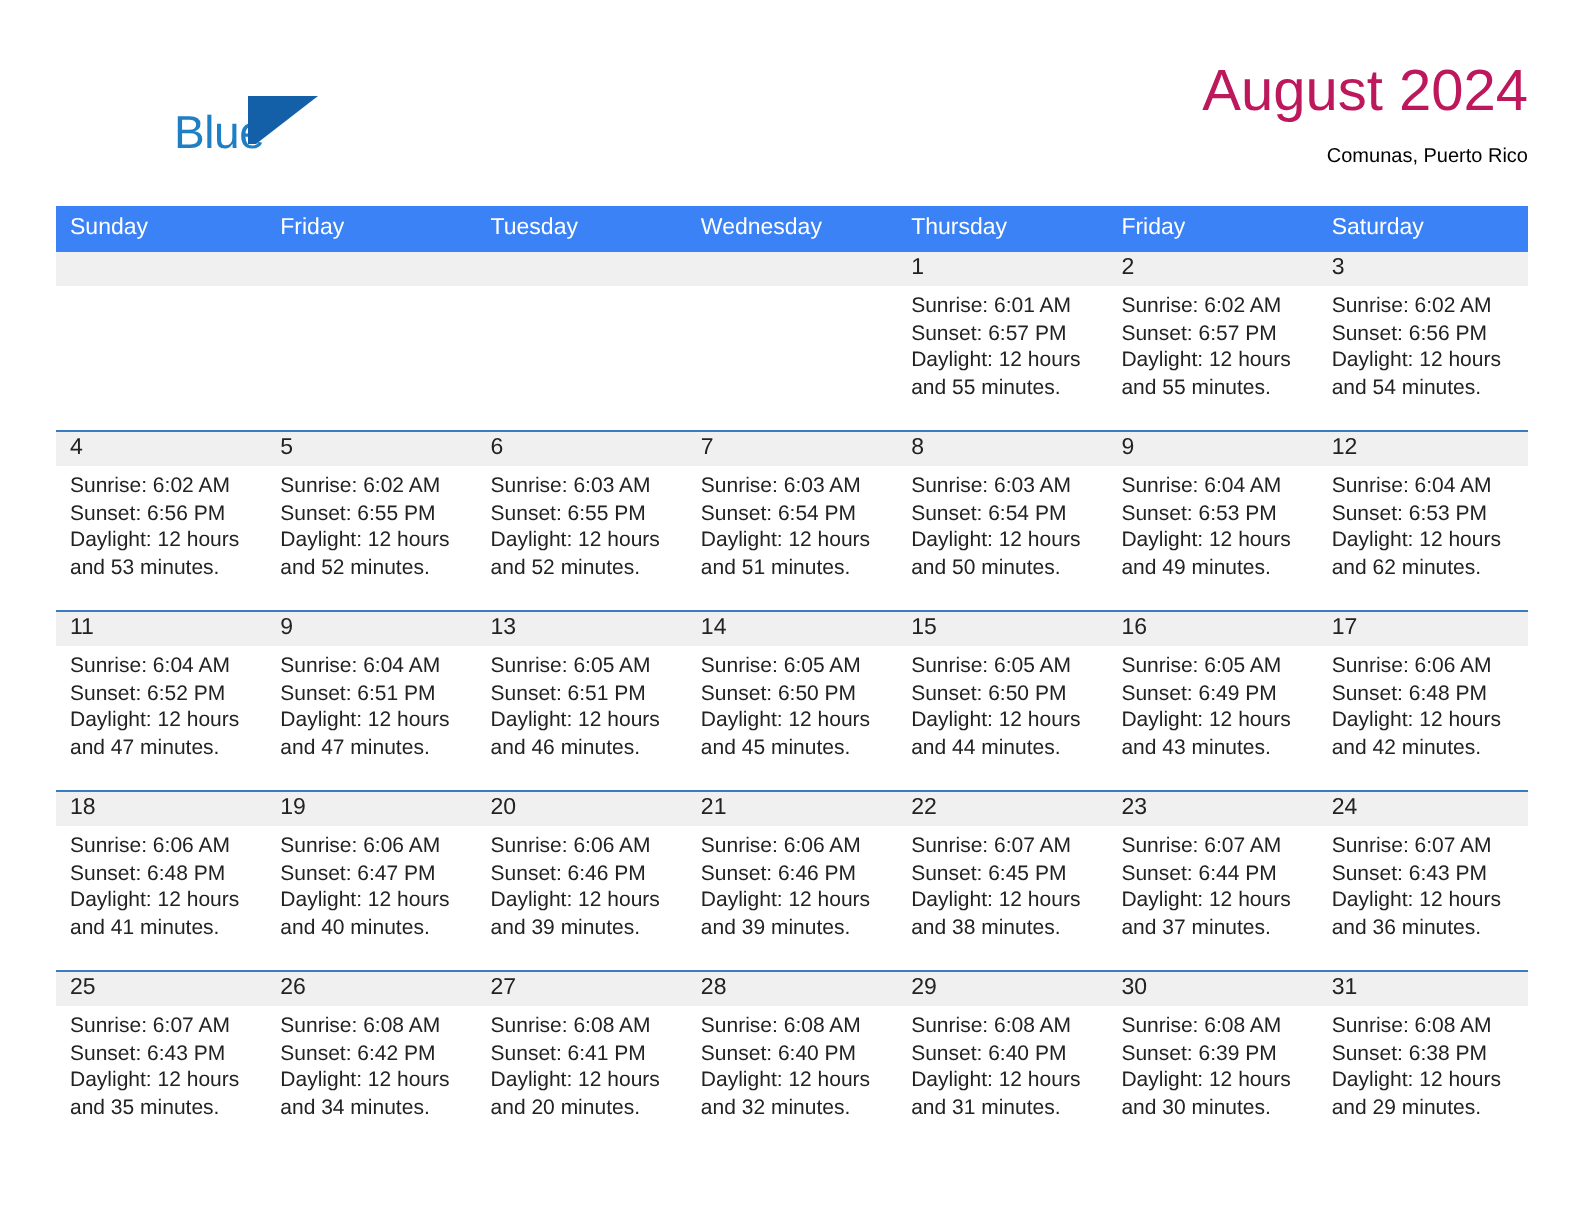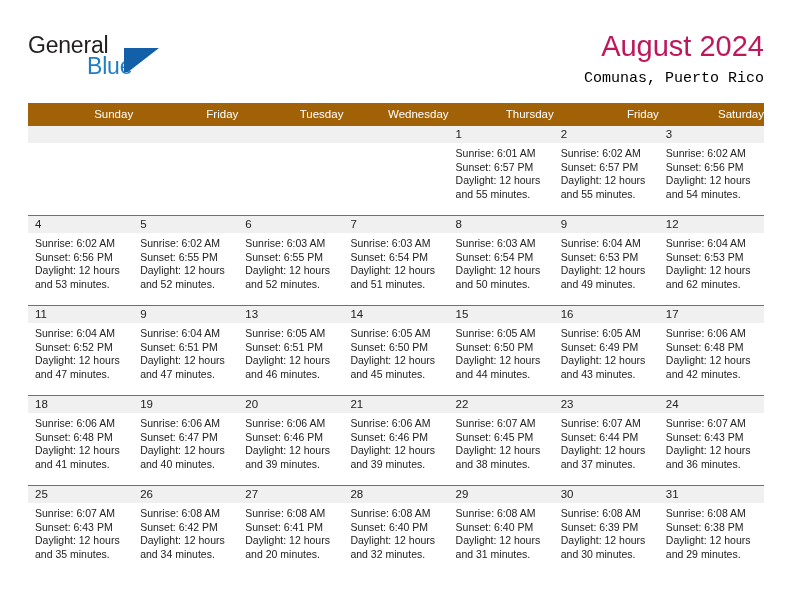--- a/index.html
+++ b/index.html
@@ -88,43 +88,42 @@
   }
   .cal-title {
     font-size: 29px;
     color: #be185d;
     line-height: 36px;
     font-weight: normal;
     margin: 0;
     white-space: nowrap;
   }
   .cal-subtitle {
-    font-size: 15px;
+    font-size: 10px;
     color: #000000;
     line-height: 22px;
     margin: 4px 0 0 0;
     white-space: nowrap;
-    font-family: Liberation Mono, monospace;
   }
 
   
   .calendar {
     position: absolute;
     left: 28px;
     top: 103px;
     width: 736px;
     border-collapse: collapse;
     table-layout: fixed;
   }
   .calendar th {
-    background: #a16207;
+    background: #3b82f6;
     color: #ffffff;
     font-size: 11.5px;
     font-weight: normal;
-    text-align: right;
+    text-align: left;
     padding: 5px 0 5px 7px;
     height: 12px;
     line-height: 13px;
   }
   .calendar td {
     vertical-align: top;
     padding: 0;
     height: 89px;
     border-top: 1px solid #3b7cc0;
   }
@@ -158,21 +157,20 @@
   }
 </style>
 </head>
 <body>
 
 <div class="page">
 
   <div class="header">
 
     <div class="brand">
-      <span class="brand-general">General</span>
       <span class="brand-blue">Blue</span>
       <span class="brand-mark">
         <span class="bar"></span>
         <span class="tri"></span>
       </span>
     </div>
 
     <div class="title-block">
       <h1 class="cal-title">August 2024</h1>
       <div class="cal-subtitle">Comunas, Puerto Rico</div>

